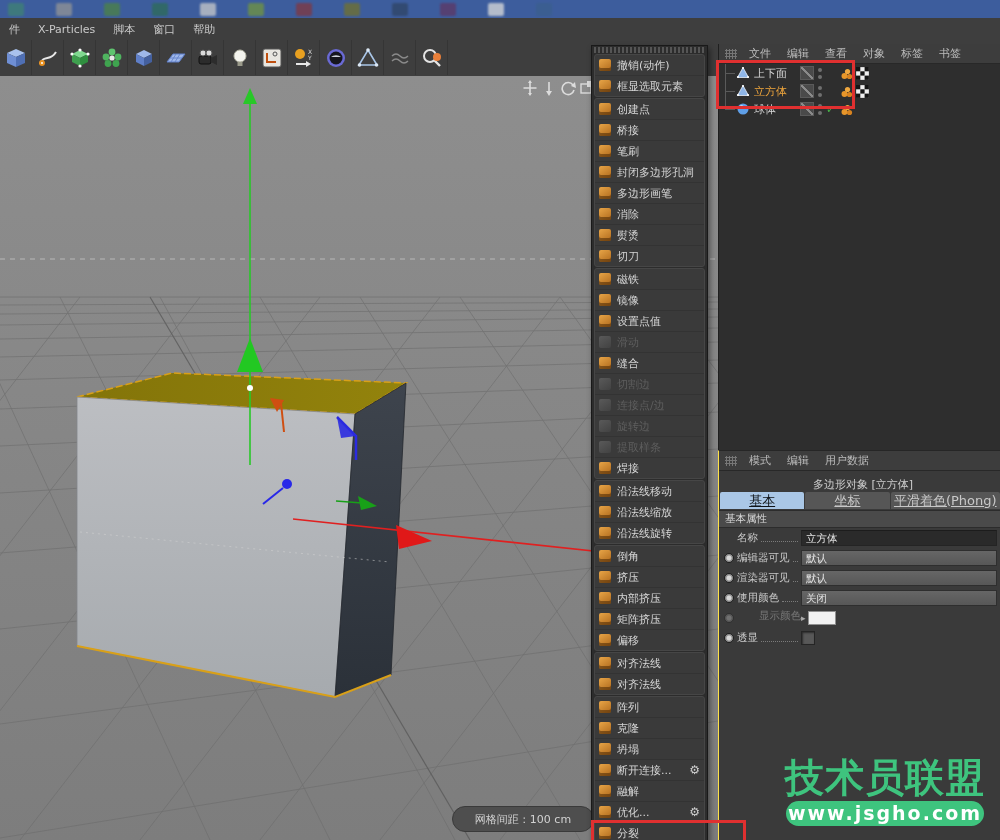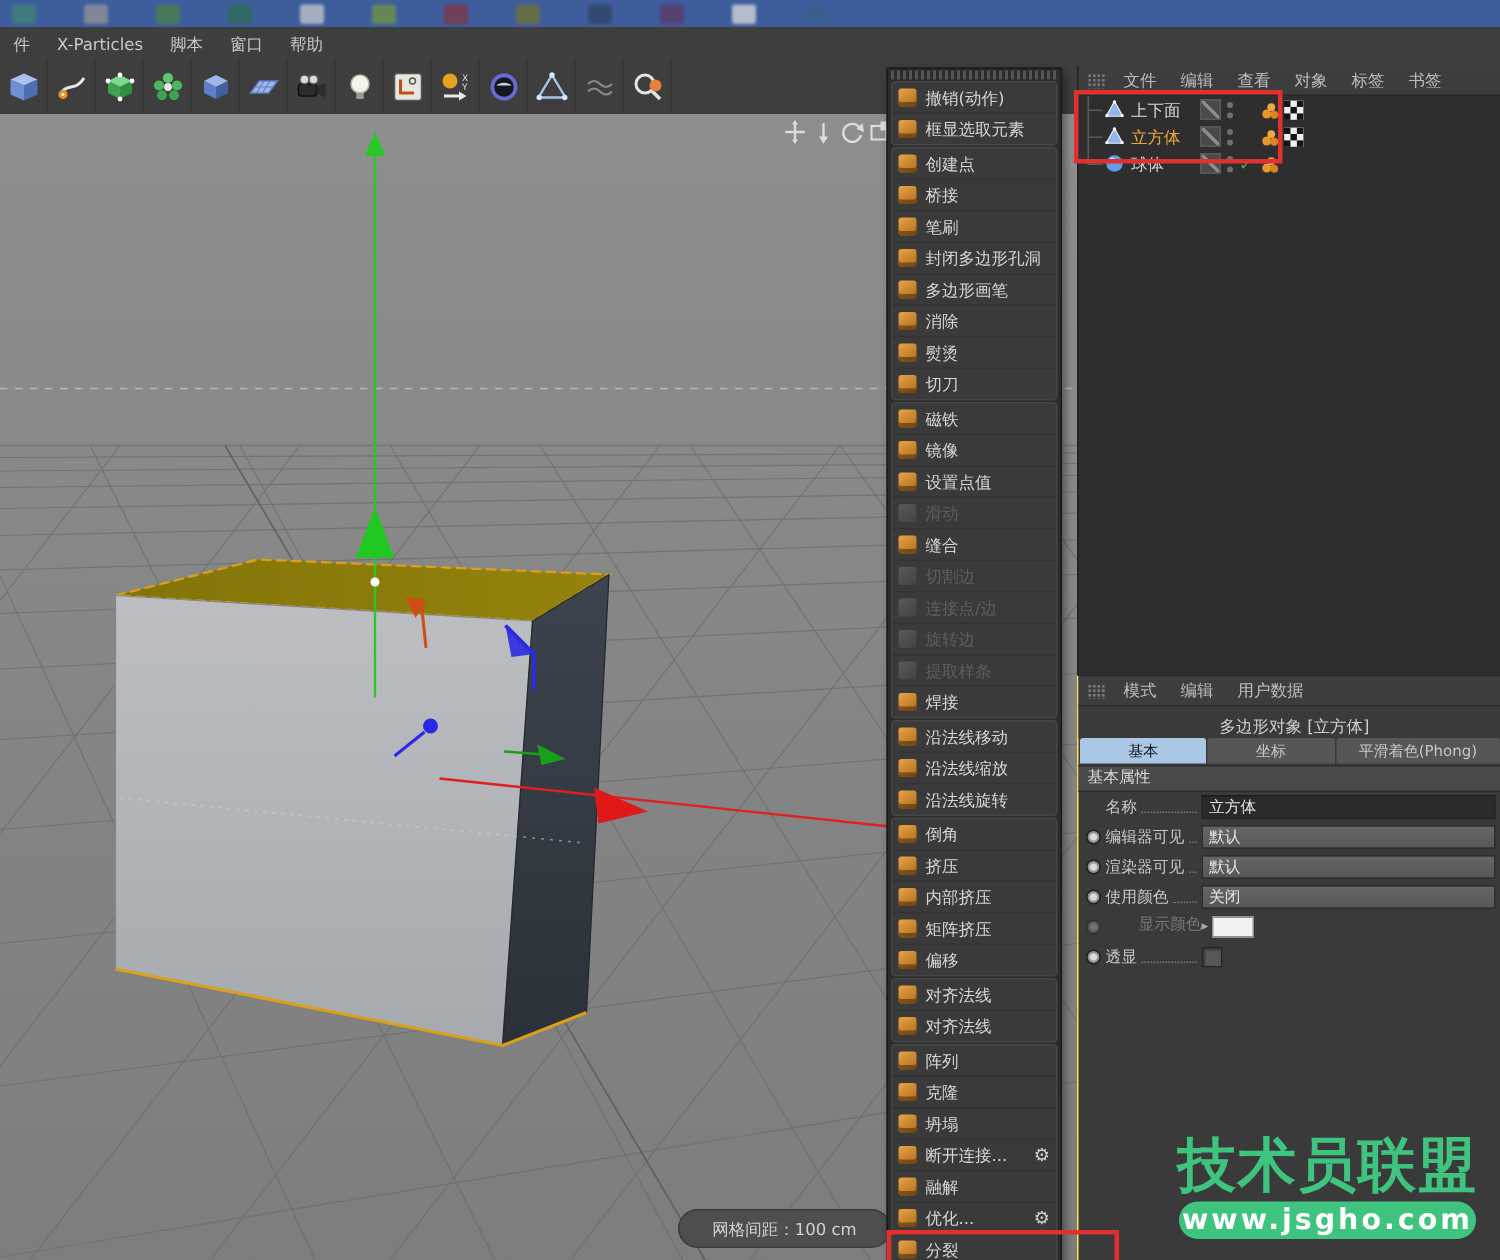--- a/index.html
+++ b/index.html
@@ -44,24 +44,24 @@
   .om-name.selected{color:#f0a63c;}
   .om-slash{width:12px;height:12px;background:#4a4a4a;border:1px solid #5a5a5a;background-image:linear-gradient(45deg,transparent 42%,#8a8a8a 42%,#8a8a8a 58%,transparent 58%);margin-right:4px;}
   .om-dots{display:flex;flex-direction:column;gap:3px;margin-right:4px;}
   .om-dots i{width:4px;height:4px;border-radius:50%;background:#6f6f6f;}
   .om-check{color:#46b546;font-size:11px;width:12px;margin-right:2px;font-weight:bold;}
   .om-tags{display:flex;gap:3px;align-items:center;}
   
   #attribute-manager{position:absolute;left:718px;top:450px;width:282px;height:390px;background:#3a3a3a;border-left:1px solid #fde047;border-top:1px solid #262626;}
   #am-title{height:21px;display:flex;align-items:center;padding-left:6px;gap:6px;color:#cfcfcf;font-size:11px;background:#3a3a3a;flex-direction:column;}
   #am-tabs{display:flex;gap:1px;padding:0 1px;height:17px;}
-  .am-tab{flex:1;background:#565656;color:#c8c8c8;font-size:10px;display:flex;align-items:center;justify-content:center;border-radius:2px 2px 0 0;}
+  .am-tab{flex:1;background:#565656;color:#c8c8c8;font-size:13px;display:flex;align-items:center;justify-content:center;border-radius:2px 2px 0 0;text-decoration:underline;}
   .am-tab.active{background:#aac7e6;color:#101418;}
   .am-tab.wide{flex:1.3;}
-  #am-section{height:16px;background:#4a4a4a;border-top:1px solid #2c2c2c;border-bottom:1px solid #2c2c2c;color:#dcdcdc;font-size:10.5px;display:flex;align-items:flex-start;padding-left:6px;margin-top:1px;}
+  #am-section{height:16px;background:#4a4a4a;border-top:1px solid #2c2c2c;border-bottom:1px solid #2c2c2c;color:#dcdcdc;font-size:10.5px;display:flex;align-items:center;padding-left:6px;margin-top:1px;}
   .am-row{height:20px;display:flex;align-items:center;padding-left:5px;}
   .am-dotcell{width:13px;flex:none;display:flex;align-items:center;}
   .adot{width:8px;height:8px;border-radius:50%;border:1px solid #1f1f1f;background:radial-gradient(circle at 50% 50%,#d9d9d9 0 2px,#8f8f8f 3px);}
   .am-row.disabled .adot{opacity:.35;}
   .am-labelcell{width:64px;flex:none;display:flex;align-items:flex-end;color:#c9c9c9;font-size:10.5px;}
   .am-row.disabled .am-labelcell{color:#777;flex-direction:column;}
   .leader{flex:1;border-bottom:1px dotted #7b7b7b;margin:0 3px 3px 3px;height:1px;}
   .am-arrow{color:#aaa;font-size:9px;margin-right:2px;}
   .am-control{flex:1;margin-right:4px;}
   .am-input{height:14px;background:#2a2a2a;border:1px solid #242424;border-top-color:#1c1c1c;color:#e4e4e4;font-size:10.5px;padding:0 4px;line-height:14px;}

